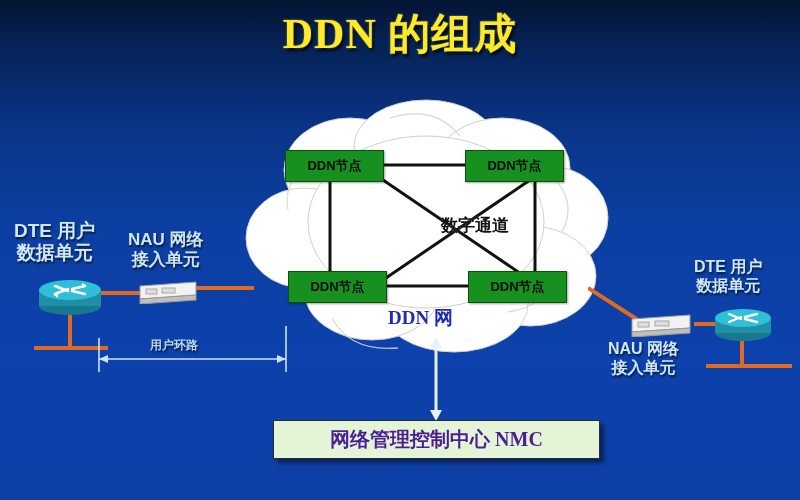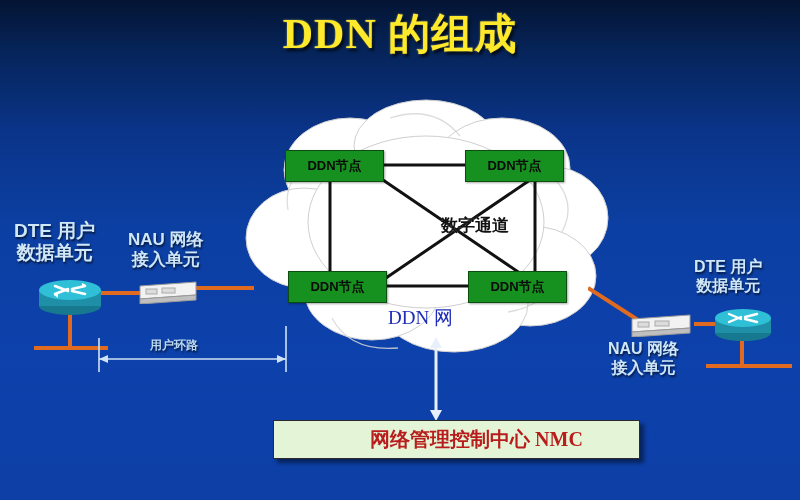--- a/index.html
+++ b/index.html
@@ -46,33 +46,32 @@
   #lbl-nau-left{left:128px;top:230px;font-size:17px;text-align:center;}
   #lbl-dte-right{left:694px;top:258px;font-size:16px;text-align:center;}
   #lbl-nau-right{left:608px;top:340px;font-size:16px;text-align:center;}
   #lbl-loop{left:150px;top:338px;font-size:12px;color:#bcd8ef;}
   #lbl-digital{
     position:absolute;left:424px;top:214px;font-size:17px;font-weight:bold;
     color:#111;font-family:"Liberation Sans","DejaVu Sans",sans-serif;
     text-shadow:0 0 1px rgba(255,255,255,.5);white-space:nowrap;margin-left:17px;
   }
   #lbl-ddnnet{
-    position:absolute;left:388px;top:305px;font-size:19px;font-weight:normal;
+    position:absolute;left:388px;top:305px;font-size:19px;font-weight:bold;
     color:#1d2bb8;font-family:"Liberation Serif","DejaVu Serif",serif;
     text-shadow:1px 1px 1px rgba(255,255,255,.45);white-space:nowrap;
   }
   
   #nmc{
     position:absolute;left:273px;top:420px;width:325px;height:37px;
     background:#e3f5d6;border:1px solid #2b2b2b;
     box-shadow:4px 4px 4px rgba(0,0,0,.45);
     display:flex;align-items:center;justify-content:center;
-    color:#b91c1c;font-size:20px;font-weight:bold;white-space:nowrap;
+    color:#4c1d95;font-size:20px;font-weight:bold;white-space:nowrap;
     font-family:"Liberation Serif","DejaVu Serif",serif;
-    padding-left:40px;
   }
   
   .router{position:absolute;}
   .nau-box{position:absolute;}
   
   .wire{position:absolute;background:#e06a20;}
   .wire-v{width:4px;}
   .wire-h{height:4px;}
 </style>
 </head>

